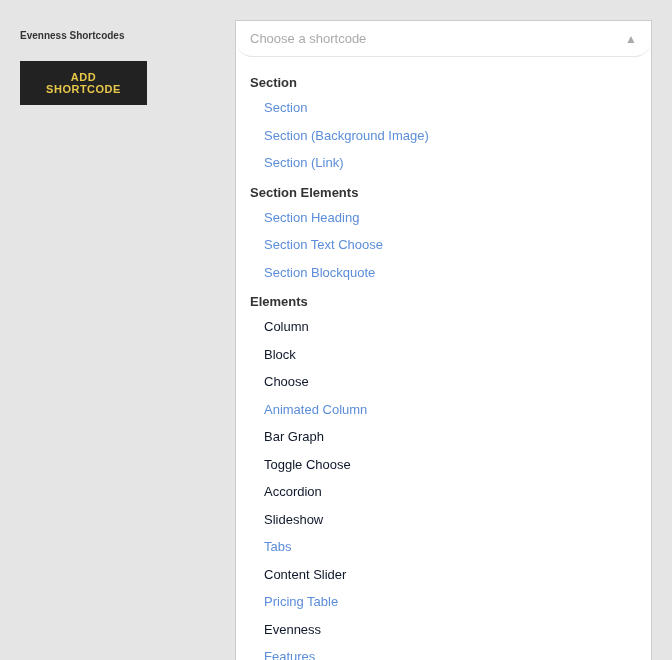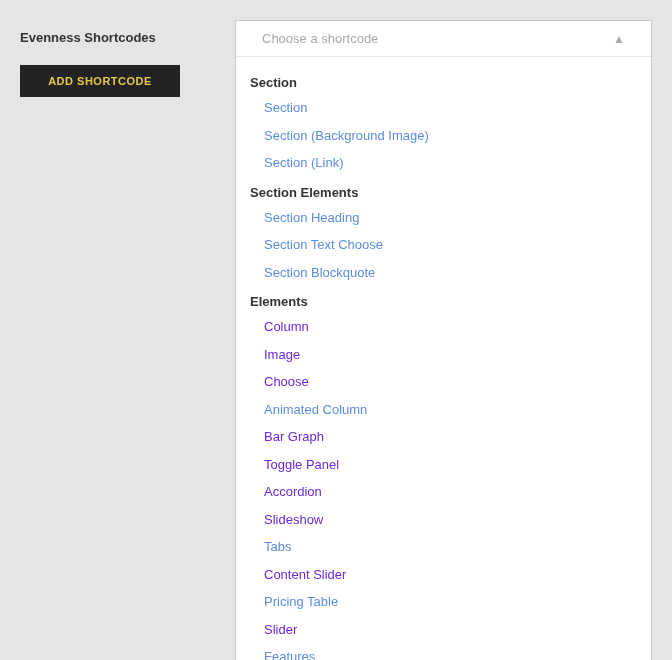--- a/index.html
+++ b/index.html
@@ -19,53 +19,54 @@
       display: flex;
       width: 100%;
       gap: 0;
     }
     .sidebar {
       width: 215px;
       padding: 10px 10px 10px 0;
       flex-shrink: 0;
     }
     .sidebar-title {
-      font-size: 13px;
+      font-size: 10px;
       font-weight: bold;
       color: #333;
       margin-bottom: 20px;
     }
     .add-shortcode-btn {
       background: #222;
       color: #e8c84a;
       border: none;
       padding: 10px 16px;
       font-size: 11px;
       font-weight: bold;
       letter-spacing: 0.5px;
       cursor: pointer;
       text-transform: uppercase;
-      width: 160px;
+      width: 127px;
     }
     .dropdown-panel {
       flex: 1;
       background: #fff;
       border: 1px solid #ccc;
       padding: 0;
       min-height: 620px;
       position: relative;
     }
     .dropdown-header {
       display: flex;
       justify-content: space-between;
       align-items: center;
-      padding: 10px 26px;
+      padding: 10px 14px;
       border-bottom: 1px solid #e5e5e5;
       color: #aaa;
       font-size: 13px;
+      border-radius: 16px;
     }
     .dropdown-arrow {
       color: #aaa;
       font-size: 12px;
     }
     .dropdown-content {
       padding: 10px 0;
     }
     .group-label {
       font-size: 13px;
@@ -74,21 +75,21 @@
       padding: 8px 14px 4px 14px;
     }
     .menu-item {
       padding: 4px 14px 4px 28px;
       font-size: 13px;
       cursor: pointer;
       color: #5b8dd9;
       line-height: 1.5;
     }
     .menu-item.plain {
-      color: #6d28d9;
+      color: #0f172a;
     }
   </style>
 </head>
 <body>
 
 <div class="container">
   <div class="sidebar">
     <div class="sidebar-title">Evenness Shortcodes</div>
     <button class="add-shortcode-btn">ADD SHORTCODE</button>
   </div>
@@ -102,27 +103,27 @@
     <div class="group-label">Section</div>
         <div class="menu-item">Section</div>
         <div class="menu-item">Section (Background Image)</div>
         <div class="menu-item">Section (Link)</div>
         <div class="group-label">Section Elements</div>
         <div class="menu-item">Section Heading</div>
         <div class="menu-item">Section Text Choose</div>
         <div class="menu-item">Section Blockquote</div>
         <div class="group-label">Elements</div>
         <div class="menu-item plain">Column</div>
-        <div class="menu-item plain">Image</div>
+        <div class="menu-item plain">Block</div>
         <div class="menu-item plain">Choose</div>
         <div class="menu-item">Animated Column</div>
         <div class="menu-item plain">Bar Graph</div>
-        <div class="menu-item plain">Toggle Panel</div>
+        <div class="menu-item plain">Toggle Choose</div>
         <div class="menu-item plain">Accordion</div>
         <div class="menu-item plain">Slideshow</div>
         <div class="menu-item">Tabs</div>
         <div class="menu-item plain">Content Slider</div>
         <div class="menu-item">Pricing Table</div>
-        <div class="menu-item plain">Slider</div>
+        <div class="menu-item plain">Evenness</div>
         <div class="menu-item">Features</div>
       </div>
   </div>
 </div>
 
 </body></html>

